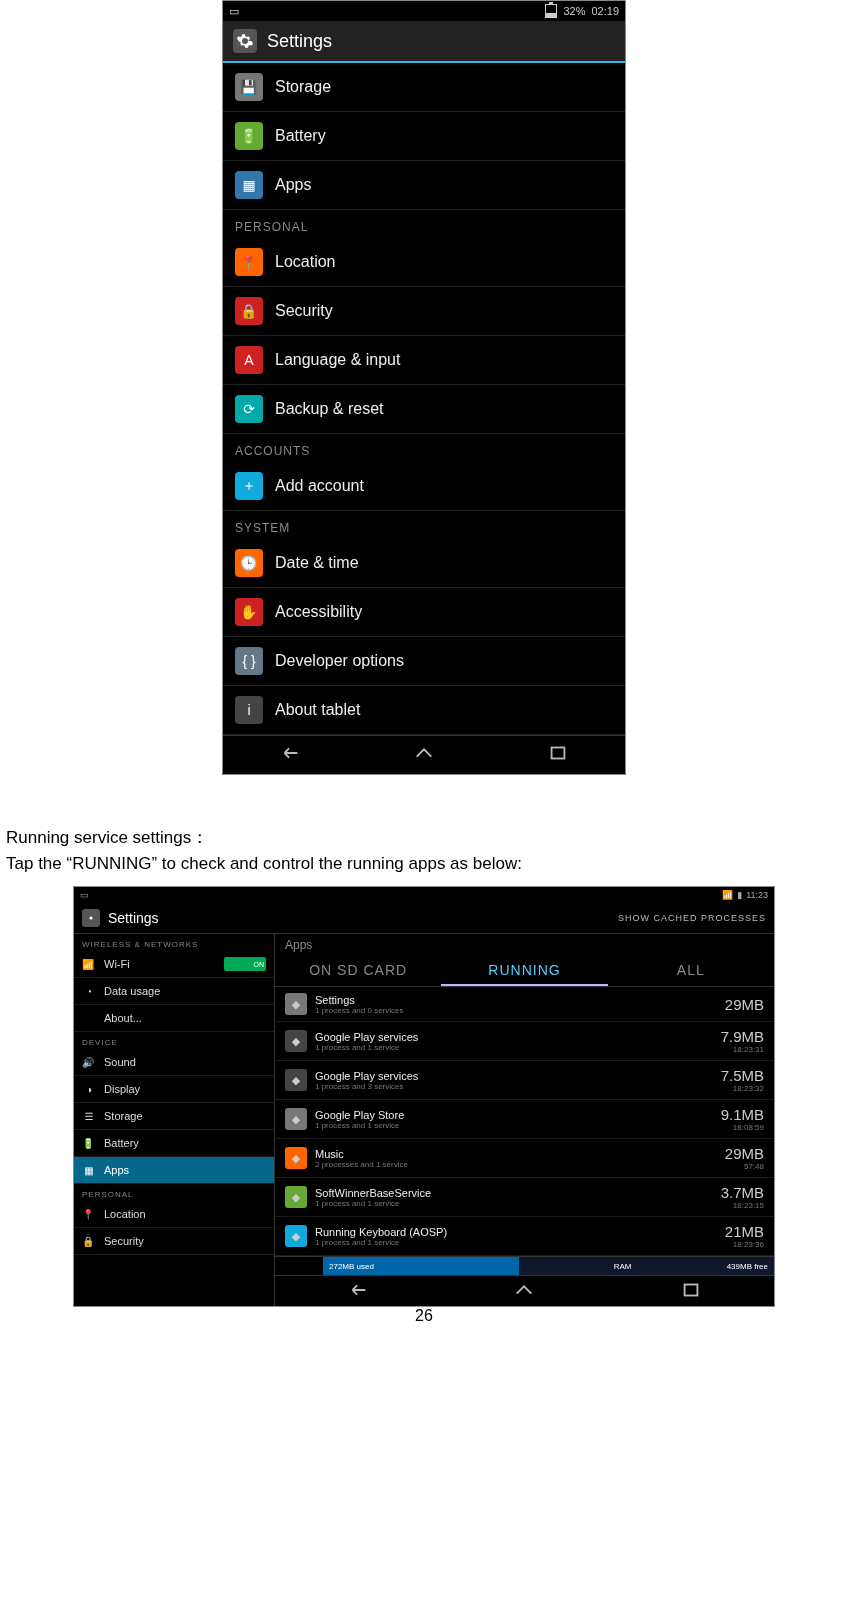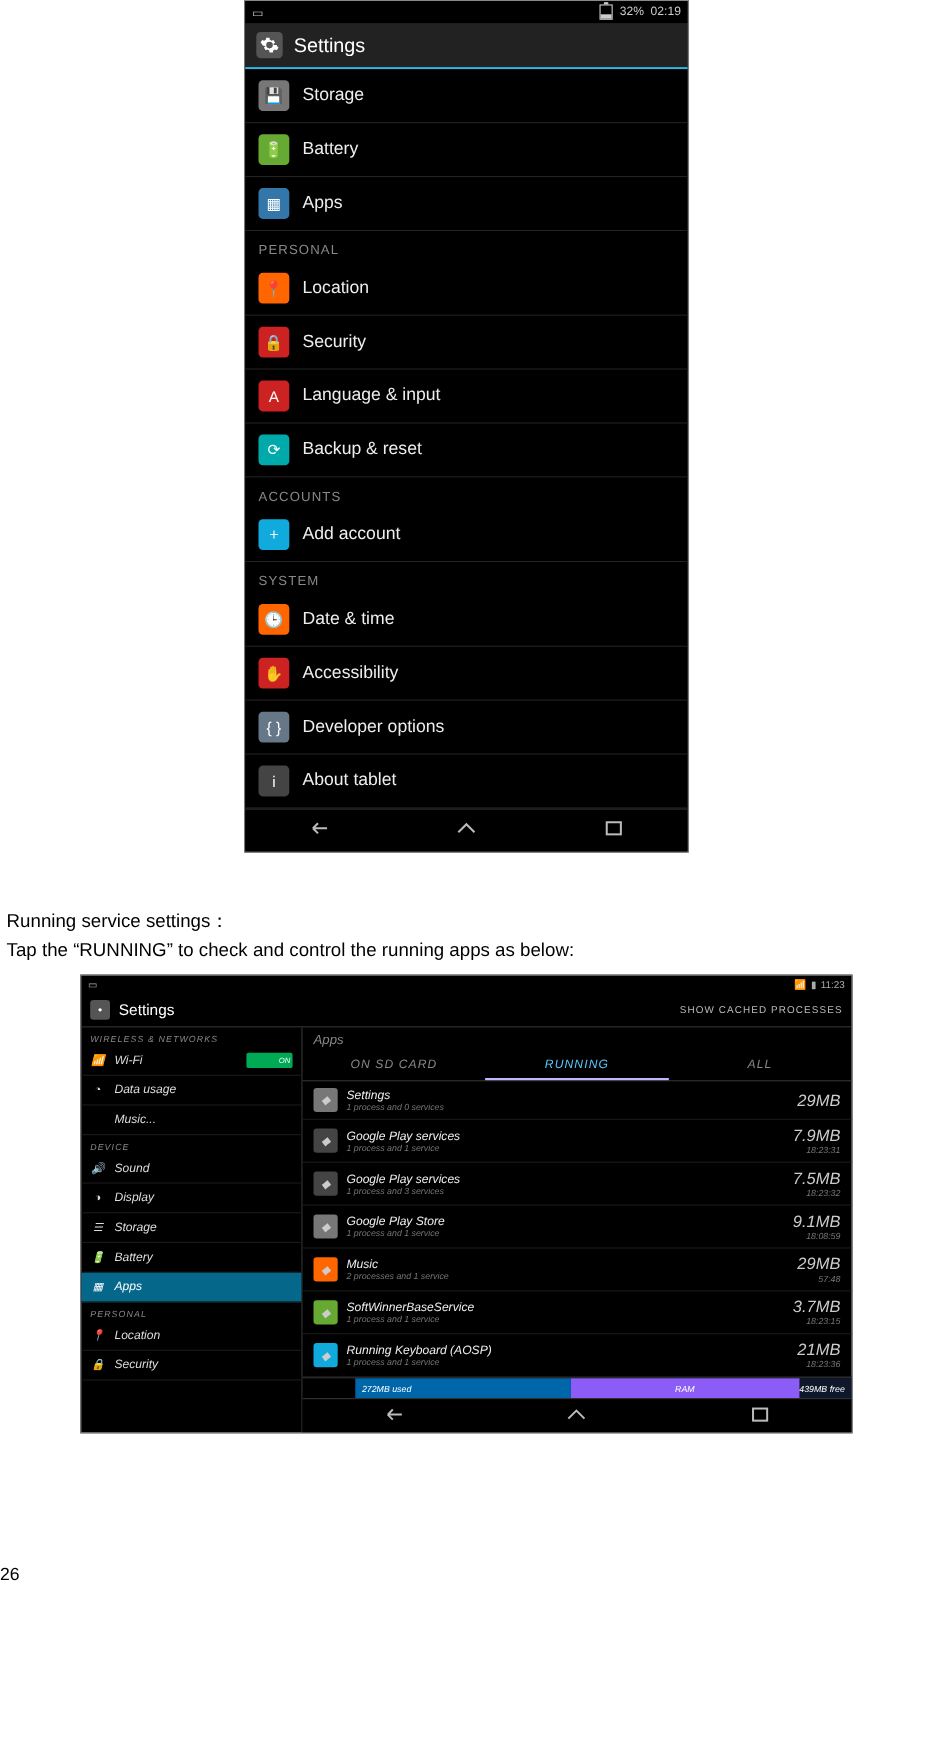--- a/index.html
+++ b/index.html
@@ -114,21 +114,21 @@
     justify-content:flex-end; padding:0 6px; gap:4px;
     font-size:9px; color:#aaa;
   }
   .shot2 .statusbar2 .l { margin-right:auto; display:flex; gap:4px; }
   .shot2 .app-header2 {
     display:flex; align-items:center; padding:6px 8px;
     border-bottom:1px solid #333;
   }
   .shot2 .app-header2 .title { color:#fff; font-size:14px; flex:1; }
   .shot2 .app-header2 .action { font-size:9px; color:#bbb; letter-spacing:1px; }
-  .shot2 .body2 { display:flex;font-style:italic; }
+  .shot2 .body2 { display:flex; }
   .shot2 .sidebar {
     width: 200px; flex-shrink:0;
     border-right: 1px solid #333;
   }
   .shot2 .sidebar .shdr {
     font-size:8px; color:#888; padding:6px 8px 2px 8px; letter-spacing:1px;
   }
   .shot2 .sidebar .srow {
     display:flex; align-items:center; gap:8px;
     padding: 6px 8px; font-size:11px; color:#ddd;
@@ -146,21 +146,21 @@
     justify-content:flex-end; padding-right:2px;
   }
   .shot2 .main { flex:1; display:flex; flex-direction:column; }
   .shot2 .main .mhdr {
     color:#888; font-size:12px; padding:4px 10px;
   }
   .shot2 .tabs {
     display:flex; border-bottom:1px solid #333;
   }
   .shot2 .tabs .tab {
-    flex:1; text-align:center; padding:6px 0; font-size:11px; color:#888; letter-spacing:1px;
+    flex:1; text-align:center; padding:6px 0; font-size:14px; color:#888; letter-spacing:1px;
   }
   .shot2 .tabs .tab.active { color:#5cf; border-bottom:2px solid #c4b5fd; }
   .shot2 .applist .arow {
     display:flex; align-items:center; gap:8px;
     padding: 6px 10px;
     border-bottom:1px solid #1a1a1a;
   }
   .shot2 .applist .aicn {
     width:22px; height:22px; border-radius:3px;
     display:flex; align-items:center; justify-content:center;
@@ -170,25 +170,25 @@
   .shot2 .applist .aname { color:#eee; font-size:11px; }
   .shot2 .applist .asub { color:#777; font-size:8px; }
   .shot2 .applist .aright { text-align:right; }
   .shot2 .applist .asize { color:#ccc; font-size:15px; }
   .shot2 .applist .atime { color:#777; font-size:8px; }
   .shot2 .rambar {
     display:flex; height:18px; font-size:8px; color:#fff;
     border-top:1px solid #333;
   }
   .shot2 .rambar .used { background:#06a; display:flex; align-items:center; padding-left:6px;margin-left:48px; }
-  .shot2 .rambar .mid { background:#8b5cf6; flex:1; display:flex; align-items:center; justify-content:center; }
+  .shot2 .rambar .mid { background:#0f172a; flex:1; display:flex; align-items:center; justify-content:center; }
   .shot2 .rambar .free { background:#0f172a; display:flex; align-items:center; padding-right:6px; }
 
   .page-number {
-    font-size:16px; margin-top:120px;
+    text-align:center; font-size:16px; 
     padding-bottom: 20px;
   }
 
   
   .svg-glyph { width:16px; height:16px; fill:#fff; }
 </style>
 </head>
 <body>
 <div class="page">
 
@@ -307,21 +307,21 @@
         <span class="sicn">📶</span>
         <span>Wi-Fi</span>
         <span class="toggle">ON</span>
       </div>
       <div class="srow">
         <span class="sicn">◔</span>
         <span>Data usage</span>
       </div>
       <div class="srow">
         <span class="sicn"></span>
-        <span>Music...</span>
+        <span>About...</span>
       </div>
       <div class="shdr">DEVICE</div>
       <div class="srow">
         <span class="sicn">🔊</span>
         <span>Sound</span>
       </div>
       <div class="srow">
         <span class="sicn">◑</span>
         <span>Display</span>
       </div>

